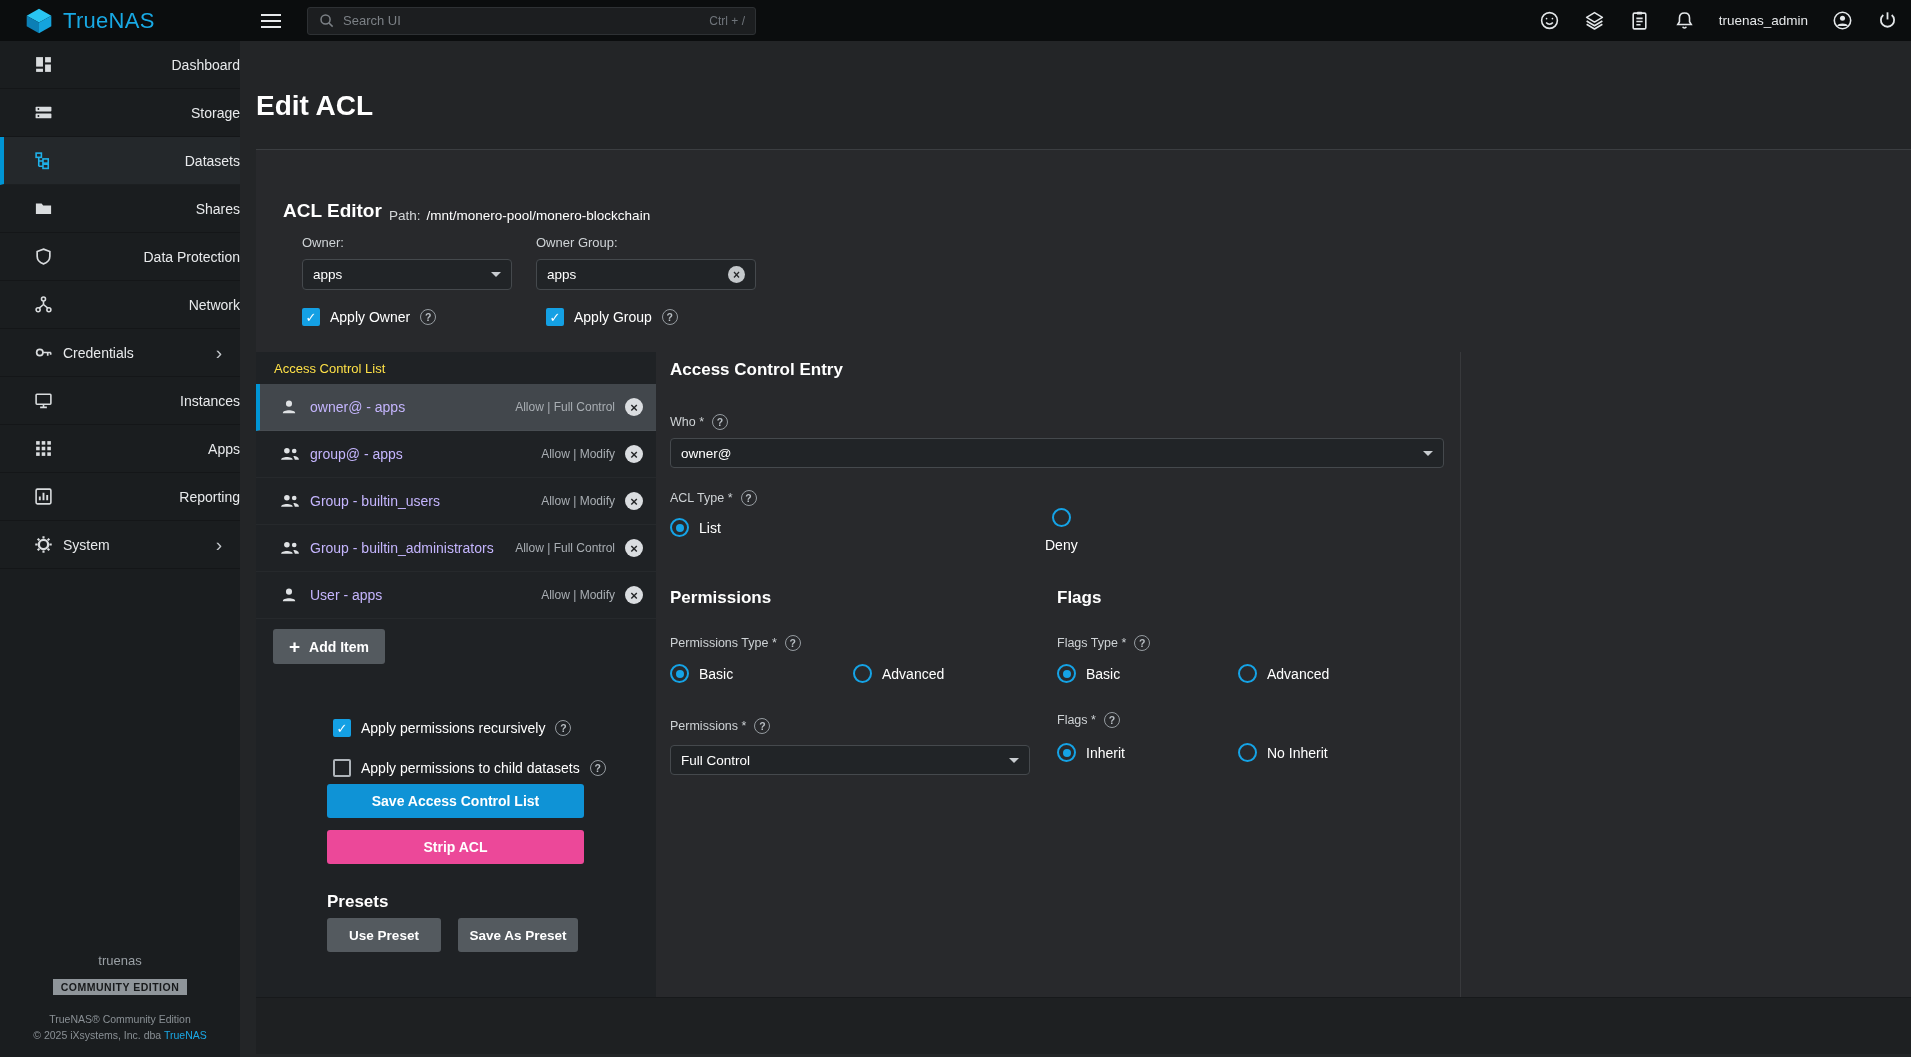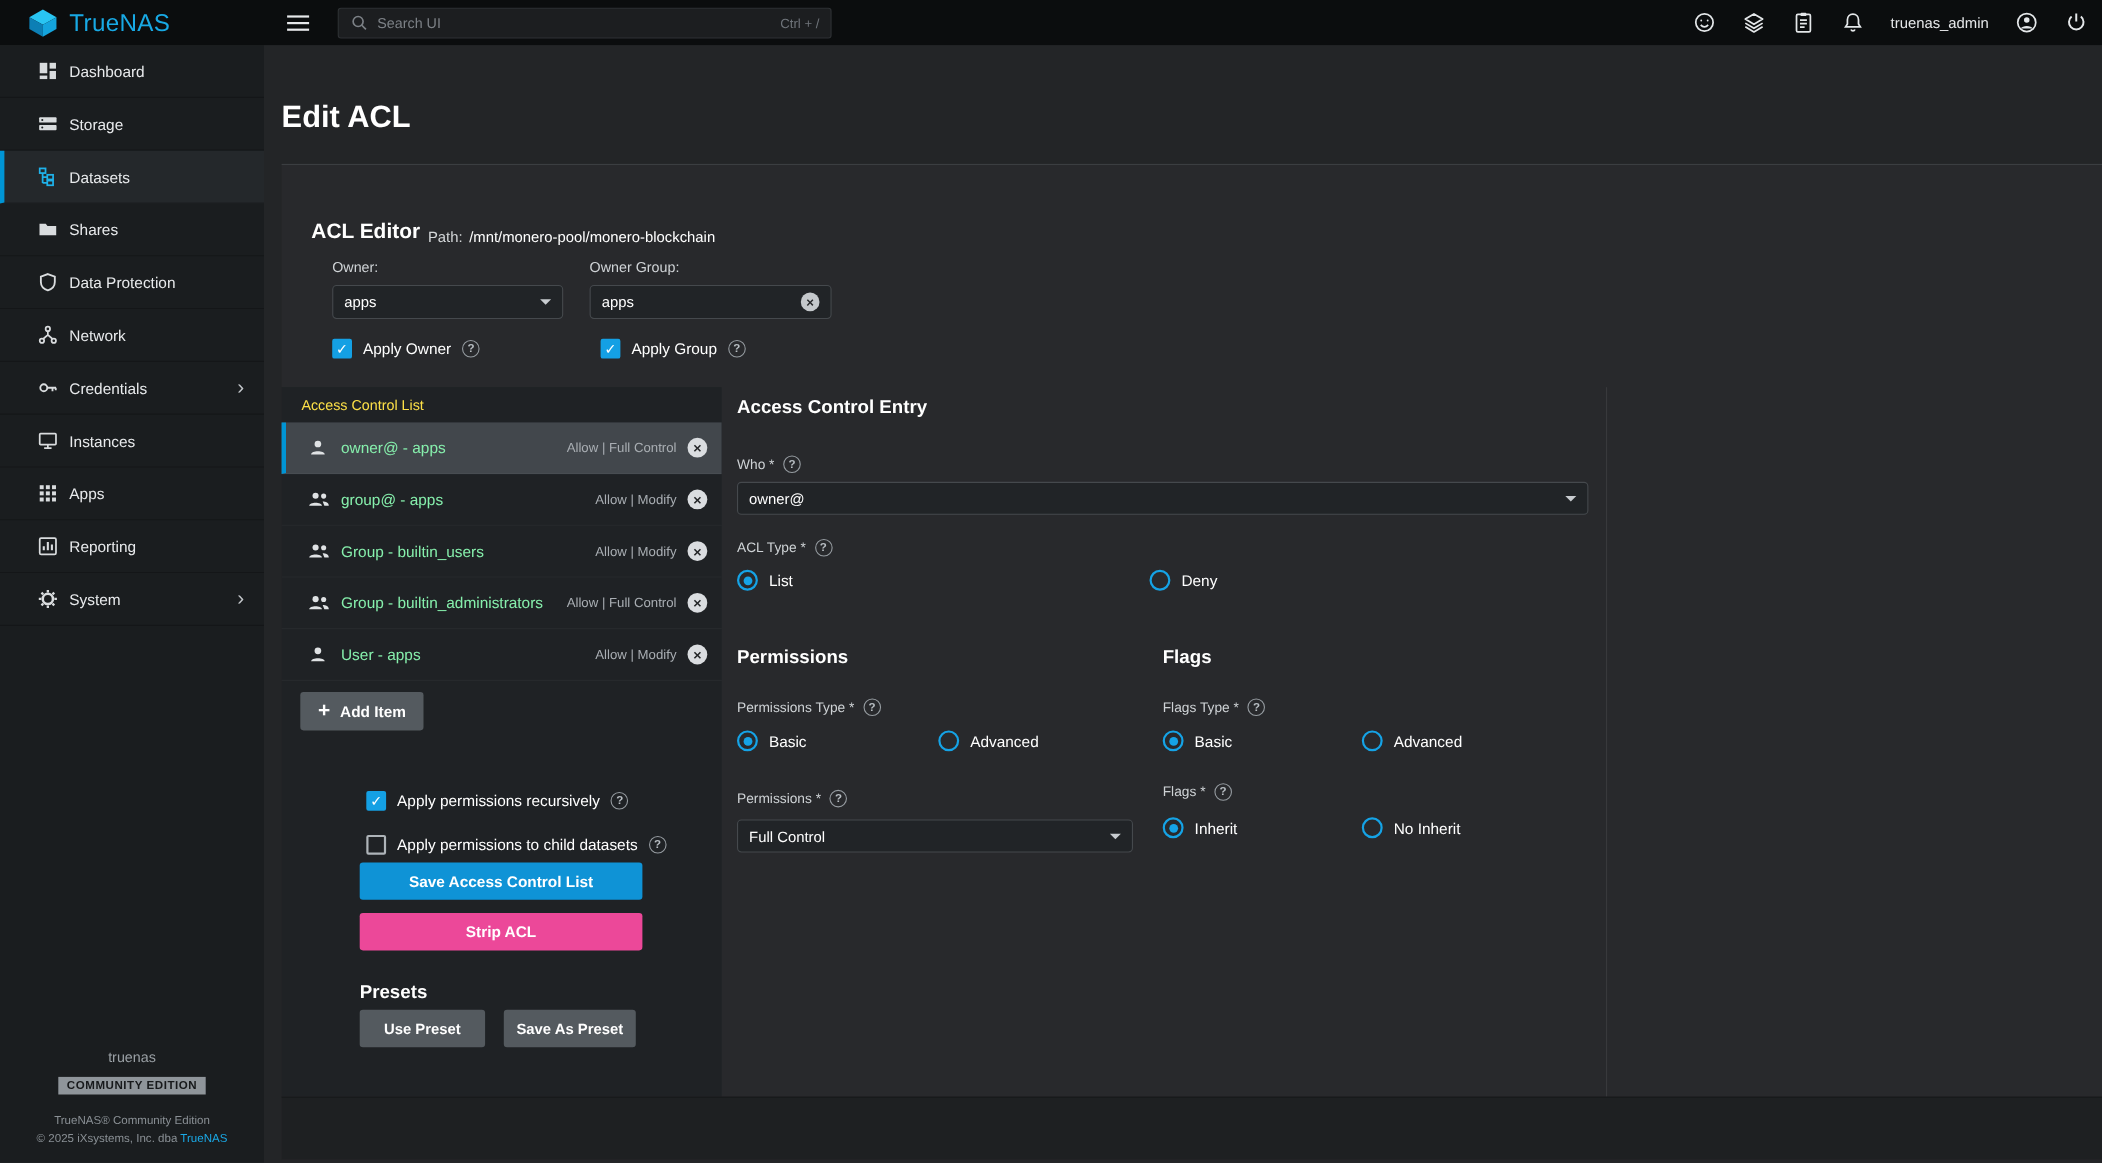--- a/index.html
+++ b/index.html
@@ -21,21 +21,21 @@
   .search-shortcut { font-size:12px; color:#6f747a; }
   .topbar-right { margin-left:auto; display:flex; align-items:center; gap:24px; padding-right:13px; color:#e4e7e9; }
   .tb-icon-btn { background:none; border:none; color:#e4e7e9; cursor:pointer; display:flex; align-items:center; }
   .tb-username { font-size:13.5px; color:#e6e8ea; }
 
   
   .layout { display:flex; height:1016px; }
 
   
   .sidebar { width:240px; flex:0 0 240px; background:#1a1d1f; display:flex; flex-direction:column; }
-  .nav-item { height:48px; display:flex; align-items:center; padding-left:34px; cursor:pointer; border-bottom:1px solid rgba(0,0,0,0.22); }
+  .nav-item { height:48px; display:flex; align-items:center; padding-left:34px; cursor:pointer; border-bottom:1px solid rgba(0,0,0,0.22);justify-content:space-between; }
   .nav-item.active { background:#24282b; border-left:4px solid #0095d5; padding-left:30px; }
   .nav-icon { width:19px; height:19px; display:flex; align-items:center; color:#d9dcde; flex:0 0 19px; }
   .nav-item.active .nav-icon { color:#1fb2ea; }
   .nav-label { margin-left:10px; font-size:14px; color:#e8eaec; }
   .nav-chevron { margin-left:auto; margin-right:18px; font-size:19px; color:#c3c7cb; line-height:1; }
   .sidebar-footer { margin-top:auto; text-align:center; padding-bottom:12px; }
   .sf-hostname { font-size:13px; color:#9aa0a5; margin-bottom:9px; }
   .sf-badge { display:inline-block; background:#8f959a; color:#17191b; font-size:10.5px; font-weight:bold; letter-spacing:.5px; padding:2px 8px; margin-bottom:18px; }
   .sf-line { font-size:10.5px; color:#8a9095; margin-bottom:4px; }
   .sf-link { color:#1aa9e6; text-decoration:none; }
@@ -65,21 +65,21 @@
   
   .editor-body { position:absolute; top:202px; left:0; right:0; height:645px; display:flex; }
 
   
   .acl-panel { width:400px; flex:0 0 400px; background:#1f2225; position:relative; }
   .acl-panel-title { position:absolute; left:18px; top:9px; font-size:13px; color:#fde047; }
   .acl-items { position:absolute; top:32px; left:0; right:0; }
   .acl-item { height:47px; display:flex; align-items:center; padding:0 13px 0 24px; cursor:pointer; border-bottom:1px solid rgba(255,255,255,0.035); }
   .acl-item.selected { background:#42474c; border-left:4px solid #0095d5; padding-left:20px; }
   .item-icon { width:20px; display:flex; align-items:center; color:#dfe2e4; margin-right:10px; flex:0 0 20px; }
-  .item-name { font-size:14px; color:#86efac; white-space:nowrap; }
+  .item-name { font-size:14px; color:#c4b5fd; white-space:nowrap; }
   .item-perms { margin-left:auto; font-size:12px; color:#a9aeb3; margin-right:10px; white-space:nowrap; }
   .x-circle { width:18px; height:18px; border-radius:50%; background:#dadde0; color:#232527; font-size:13px; font-weight:bold; display:flex; align-items:center; justify-content:center; cursor:pointer; line-height:1; flex:0 0 18px; }
 
   .btn { border:none; cursor:pointer; color:#fff; font-family:"Liberation Sans",sans-serif; border-radius:3px; }
   .btn-gray { background:#545a5f; font-size:13.5px; font-weight:600; }
   .btn-blue { background:#0f93d6; font-size:14px; font-weight:bold; }
   .btn-red  { background:#ec4899; font-size:14px; font-weight:bold; }
   .add-item-btn { position:absolute; left:17px; top:277px; height:35px; padding:0 16px; display:flex; align-items:center; gap:9px; font-size:14px; }
   .plus-glyph { font-size:19px; font-weight:bold; line-height:1; }
   .recursive-row { position:absolute; left:77px; top:367px; }
@@ -489,21 +489,21 @@
             <div class="field-label-row" style="left:14px; top:138px;">
               <span>ACL Type *</span>
               <span class="help">
                   <span>?</span>
                 </span>
             </div>
             <div class="radio checked" style="left:14px; top:166px;">
               <span class="radio-circle"></span>
               <span class="radio-label">List</span>
             </div>
-            <div class="radio" style="left:389px; top:166px;">
+            <div class="radio" style="left:389px; top:156px;flex-direction:column;">
               <span class="radio-circle"></span>
               <span class="radio-label">Deny</span>
             </div>
 
             <div class="section-title" style="left:14px; top:236px;">Permissions</div>
             <div class="section-title" style="left:401px; top:236px;">Flags</div>
 
             <div class="field-label-row" style="left:14px; top:283px;">
               <span>Permissions Type *</span>
               <span class="help">

